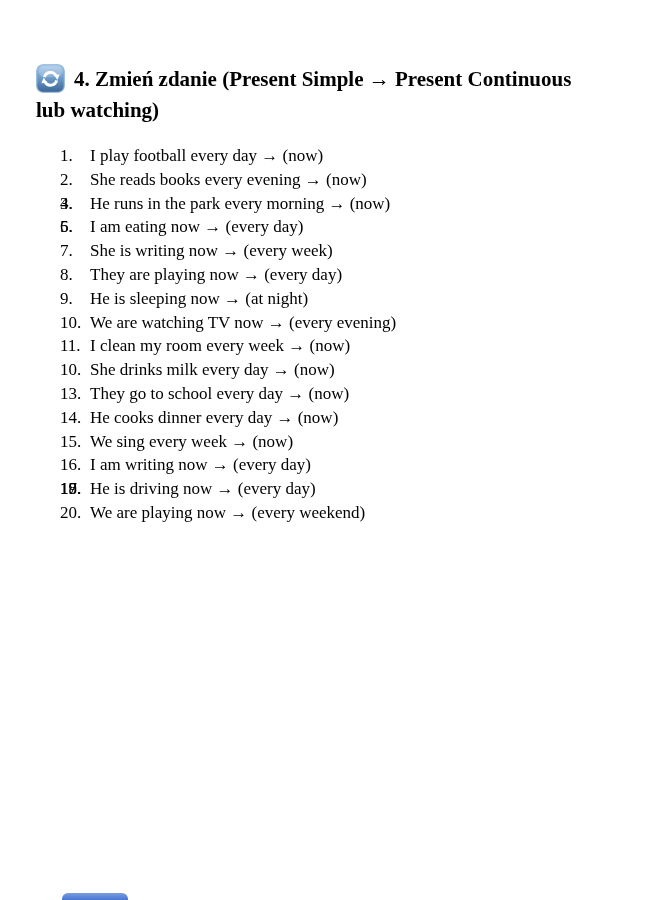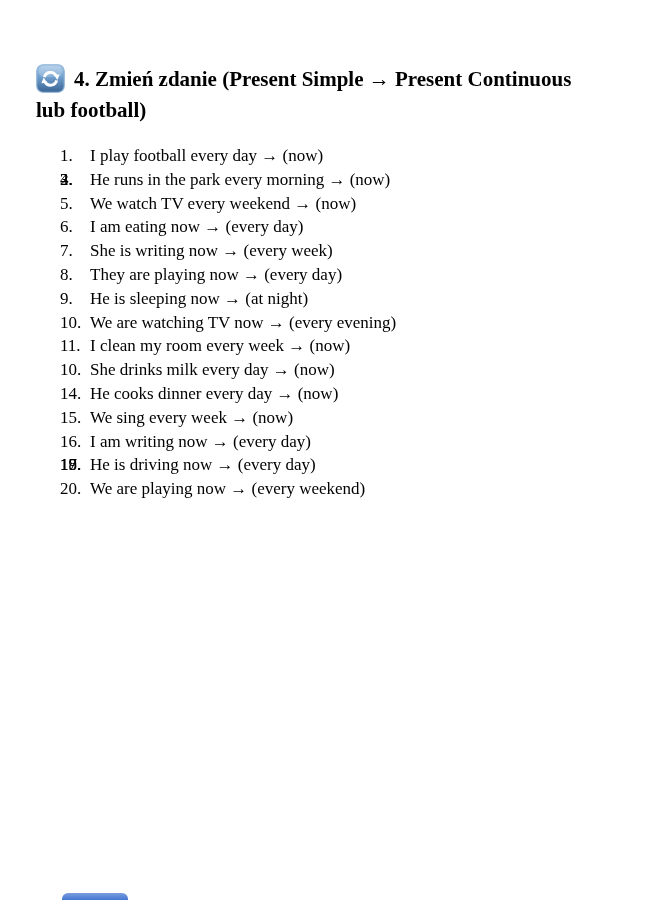--- a/index.html
+++ b/index.html
@@ -77,36 +77,37 @@
           <stop offset="0.45" stop-color="#6f9fcd"></stop>
           <stop offset="1" stop-color="#3a6495"></stop>
         </linearGradient>
       </defs>
       <rect x="0.8" y="0.8" width="28.4" height="28.4" rx="6.5" fill="url(#iconGrad)" stroke="#8fb4d6" stroke-width="1.2"></rect>
       <rect x="3" y="2.4" width="24" height="11" rx="5" fill="#ffffff" opacity="0.18"></rect>
       <path d="M 8.6 13.6 A 6.6 6.6 0 0 1 20.7 12.0" fill="none" stroke="#ffffff" stroke-width="3" stroke-linecap="butt"></path>
       <path d="M 18.5 11.1 L 24.4 10.8 L 22.1 16.6 Z" fill="#ffffff"></path>
       <path d="M 21.4 17.0 A 6.6 6.6 0 0 1 9.3 18.6" fill="none" stroke="#ffffff" stroke-width="3" stroke-linecap="butt"></path>
       <path d="M 11.5 19.5 L 5.6 19.8 L 7.9 14.0 Z" fill="#ffffff"></path>
-    </svg></span><span><span>4. Zmień zdanie (Present Simple → Present Continuous</span><br><span>lub football)</span></span>
+    </svg></span><span><span>4. Zmień zdanie (Present Simple → Present Continuous</span><br><span>lub watching)</span></span>
   </h2>
 
   <ol class="exercise-list">
     <li><span class="num">1.</span><span>I play football every day → (now)</span></li>
-    <li><span class="num">2.</span></li>
+    <li><span class="num">2.</span><span>She reads books every evening → (now)</span></li>
     <li><span class="num">3.</span></li>
     <li><span class="num">4.</span><span>He runs in the park every morning → (now)</span></li>
-    <li><span class="num">5.</span><span>We watch TV every weekend → (now)</span></li>
+    <li><span class="num">5.</span></li>
     <li><span class="num">6.</span><span>I am eating now → (every day)</span></li>
     <li><span class="num">7.</span><span>She is writing now → (every week)</span></li>
     <li><span class="num">8.</span><span>They are playing now → (every day)</span></li>
     <li><span class="num">9.</span><span>He is sleeping now → (at night)</span></li>
     <li><span class="num">10.</span><span>We are watching TV now → (every evening)</span></li>
     <li><span class="num">11.</span><span>I clean my room every week → (now)</span></li>
     <li><span class="num">10.</span><span>She drinks milk every day → (now)</span></li>
+    <li><span class="num">13.</span><span>They go to school every day → (now)</span></li>
     <li><span class="num">14.</span><span>He cooks dinner every day → (now)</span></li>
     <li><span class="num">15.</span><span>We sing every week → (now)</span></li>
     <li><span class="num">16.</span><span>I am writing now → (every day)</span></li>
     <li><span class="num">17.</span></li>
     <li><span class="num">18.</span></li>
     <li><span class="num">19.</span><span>He is driving now → (every day)</span></li>
     <li><span class="num">20.</span><span>We are playing now → (every weekend)</span></li>
   </ol>
 
   <div class="partial-icon"></div>

